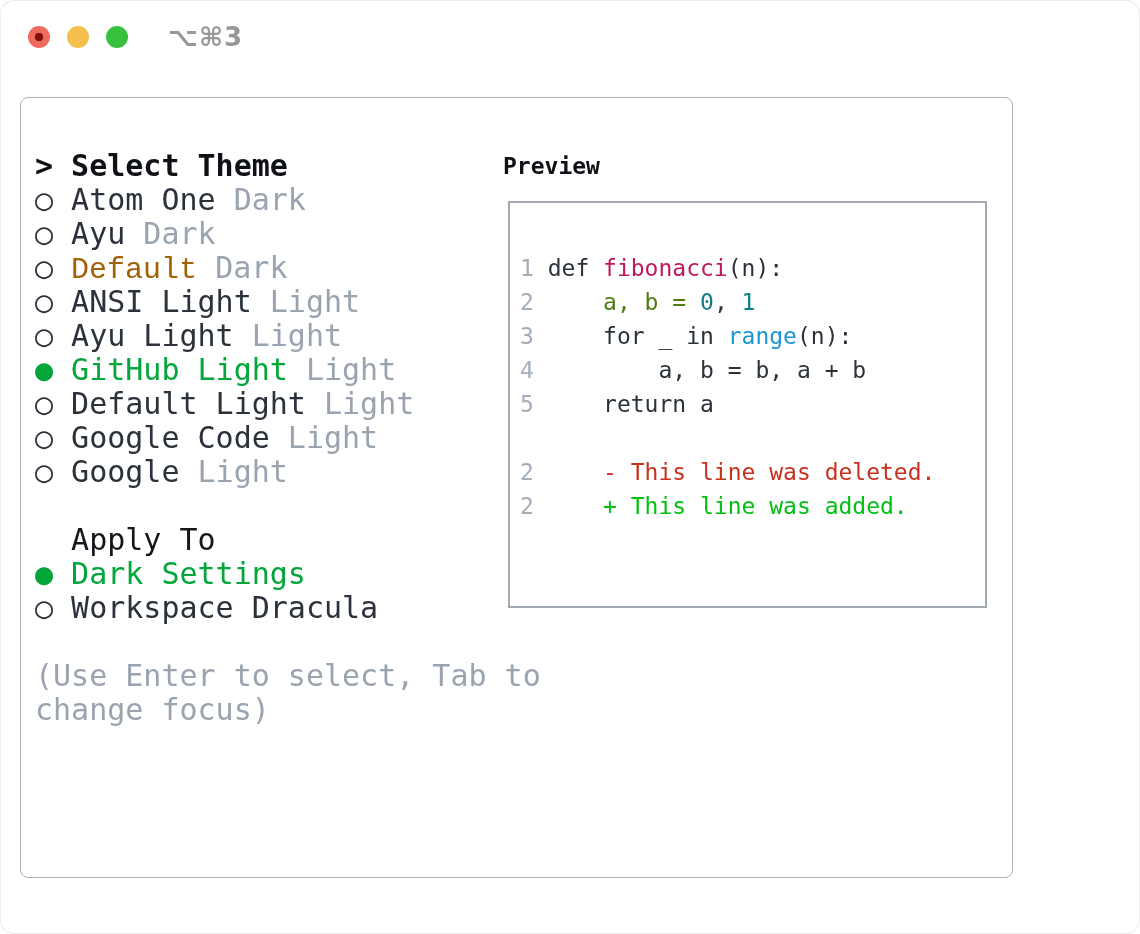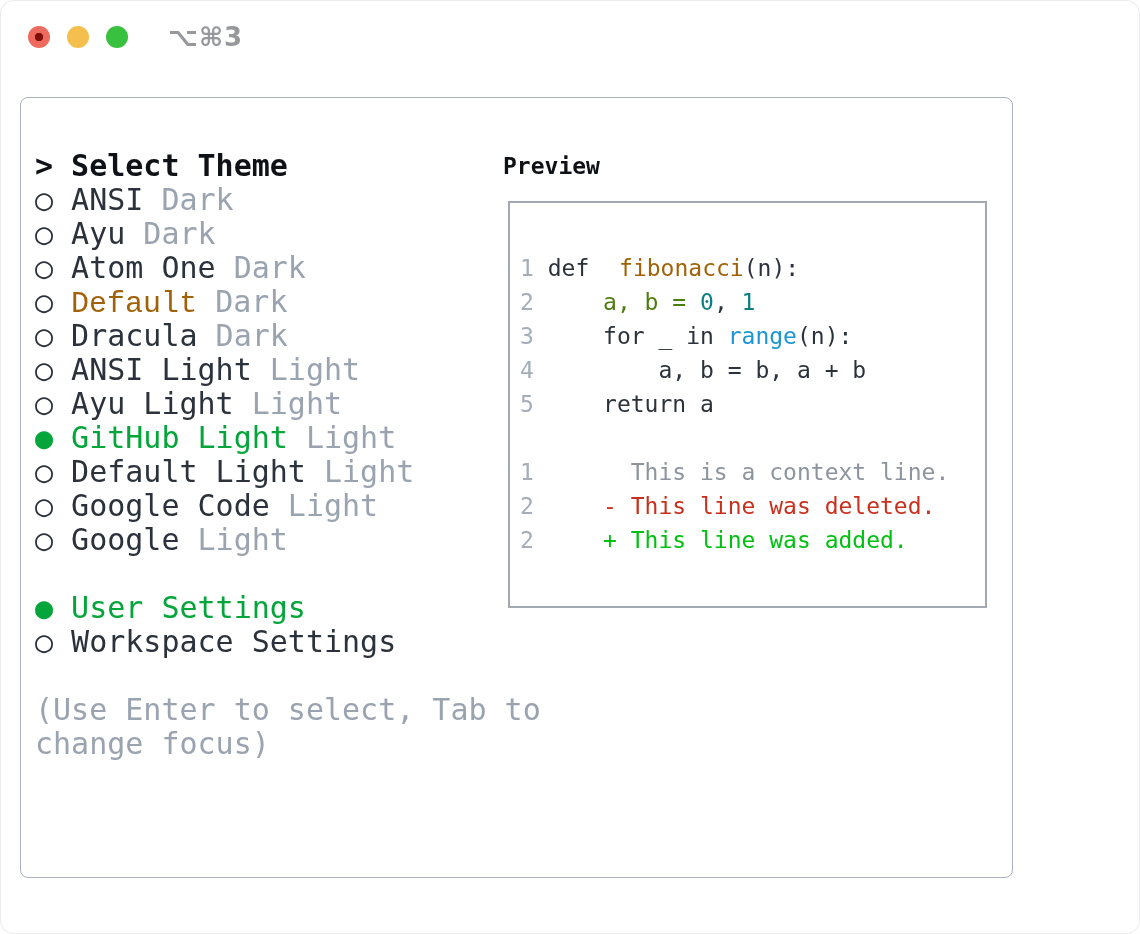--- a/index.html
+++ b/index.html
@@ -48,56 +48,54 @@
     <span class="light zoom"></span>
     <span class="win-title">⌥⌘3</span>
   </div>
 
   <div class="panel">
 
     <div class="left-col">
       <div class="row"><span class="cell2 prompt">&gt;</span><span class="hdr">Select Theme</span></div>
 
       <div>
-          <div class="row"><span class="cell2" style="color: rgb(43, 50, 60);">○</span><span style="color: rgb(43, 50, 60);">ANSI</span><span style="color: rgb(154, 163, 176);"> Dark</span></div>
+          <div class="row"><span class="cell2" style="color: rgb(43, 50, 60);">○</span><span style="color: rgb(43, 50, 60);">Atom One</span><span style="color: rgb(154, 163, 176);"> Dark</span></div>
           <div class="row"><span class="cell2" style="color: rgb(43, 50, 60);">○</span><span style="color: rgb(43, 50, 60);">Ayu</span><span style="color: rgb(154, 163, 176);"> Dark</span></div>
-          <div class="row"><span class="cell2" style="color: rgb(43, 50, 60);">○</span><span style="color: rgb(43, 50, 60);">Atom One</span><span style="color: rgb(154, 163, 176);"> Dark</span></div>
           <div class="row"><span class="cell2" style="color: rgb(43, 50, 60);">○</span><span style="color: #a16207; font-family: Liberation Mono, monospace;">Default</span><span style="color: rgb(154, 163, 176);"> Dark</span></div>
-          <div class="row"><span class="cell2" style="color: rgb(43, 50, 60);">○</span><span style="color: rgb(43, 50, 60);">Dracula</span><span style="color: rgb(154, 163, 176);"> Dark</span></div>
           <div class="row"><span class="cell2" style="color: rgb(43, 50, 60);">○</span><span style="color: rgb(43, 50, 60);">ANSI Light</span><span style="color: rgb(154, 163, 176);"> Light</span></div>
           <div class="row"><span class="cell2" style="color: rgb(43, 50, 60);">○</span><span style="color: rgb(43, 50, 60);">Ayu Light</span><span style="color: rgb(154, 163, 176);"> Light</span></div>
           <div class="row"><span class="cell2" style="color: rgb(4, 165, 58);">●</span><span style="color: rgb(4, 165, 58);">GitHub Light</span><span style="color: rgb(154, 163, 176);"> Light</span></div>
           <div class="row"><span class="cell2" style="color: rgb(43, 50, 60);">○</span><span style="color: rgb(43, 50, 60);">Default Light</span><span style="color: rgb(154, 163, 176);"> Light</span></div>
           <div class="row"><span class="cell2" style="color: rgb(43, 50, 60);">○</span><span style="color: rgb(43, 50, 60);">Google Code</span><span style="color: rgb(154, 163, 176);"> Light</span></div>
           <div class="row"><span class="cell2" style="color: rgb(43, 50, 60);">○</span><span style="color: rgb(43, 50, 60);">Google</span><span style="color: rgb(154, 163, 176);"> Light</span></div>
         </div>
 
       <div class="spacer"></div>
 
+      <div class="row"><span class="cell2"> </span><span class="section-hdr">Apply To</span></div>
 
       <div>
-          <div class="row"><span class="cell2" style="color: rgb(4, 165, 58);">●</span><span style="color: rgb(4, 165, 58);">User Settings</span></div>
-          <div class="row"><span class="cell2" style="color: rgb(43, 50, 60);">○</span><span style="color: rgb(43, 50, 60);">Workspace Settings</span></div>
+          <div class="row"><span class="cell2" style="color: rgb(4, 165, 58);">●</span><span style="color: rgb(4, 165, 58);">Dark Settings</span></div>
+          <div class="row"><span class="cell2" style="color: rgb(43, 50, 60);">○</span><span style="color: rgb(43, 50, 60);">Workspace Dracula</span></div>
         </div>
 
       <div class="spacer"></div>
 
       <div class="row" style="color: rgb(154, 163, 176);"><span>(Use Enter to select, Tab to</span></div>
       <div class="row" style="color: rgb(154, 163, 176);"><span>change focus)</span></div>
     </div>
 
     <div class="right-col">
       <div class="preview-title">Preview</div>
       <div class="preview-box">
-          <div class="crow"><span class="ln" style="color: rgb(163, 173, 187);">1</span><span style="color: rgb(43, 50, 60);">def </span><span style="color: #a16207; margin-left: 16px;">fibonacci</span><span style="color: rgb(43, 50, 60);">(n):</span></div>
+          <div class="crow"><span class="ln" style="color: rgb(163, 173, 187);">1</span><span style="color: rgb(43, 50, 60);">def </span><span style="color: #be185d;">fibonacci</span><span style="color: rgb(43, 50, 60);">(n):</span></div>
           <div class="crow"><span class="ln" style="color: rgb(163, 173, 187);">2</span><span style="color: #4d7c0f;">    a, b = </span><span style="color: rgb(13, 126, 134);">0</span><span style="color: rgb(43, 50, 60);">, </span><span style="color: rgb(13, 126, 134);">1</span></div>
           <div class="crow"><span class="ln" style="color: rgb(163, 173, 187);">3</span><span style="color: rgb(43, 50, 60);">    for _ in </span><span style="color: rgb(27, 150, 210);">range</span><span style="color: rgb(43, 50, 60);">(n):</span></div>
           <div class="crow"><span class="ln" style="color: rgb(163, 173, 187);">4</span><span style="color: rgb(43, 50, 60);">        a, b = b, a + b</span></div>
           <div class="crow"><span class="ln" style="color: rgb(163, 173, 187);">5</span><span style="color: rgb(43, 50, 60);">    return a</span></div>
           <div class="crow"><span class="ln" style="color: rgb(163, 173, 187);"></span></div>
-          <div class="crow"><span class="ln" style="color: rgb(163, 173, 187);">1</span><span style="color: rgb(141, 148, 157);">      This is a context line.</span></div>
           <div class="crow"><span class="ln" style="color: rgb(163, 173, 187);">2</span><span style="color: rgb(201, 48, 29);">    - This line was deleted.</span></div>
           <div class="crow"><span class="ln" style="color: rgb(163, 173, 187);">2</span><span style="color: rgb(0, 192, 17);">    + This line was added.</span></div>
         </div>
     </div>
 
   </div>
 </div>
 
 </body></html>

